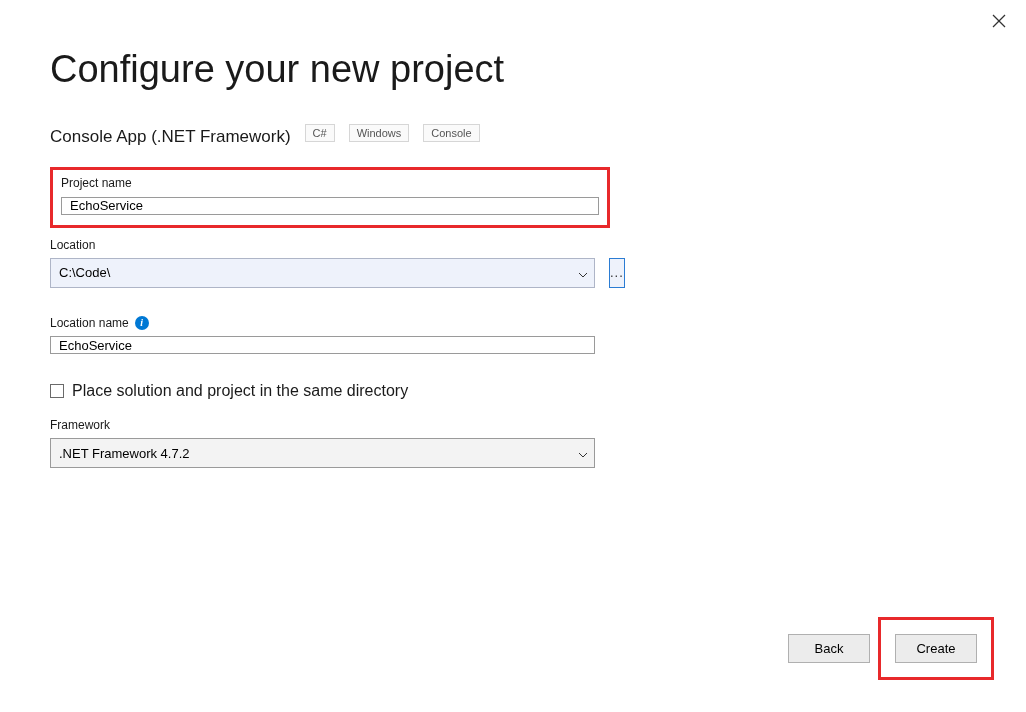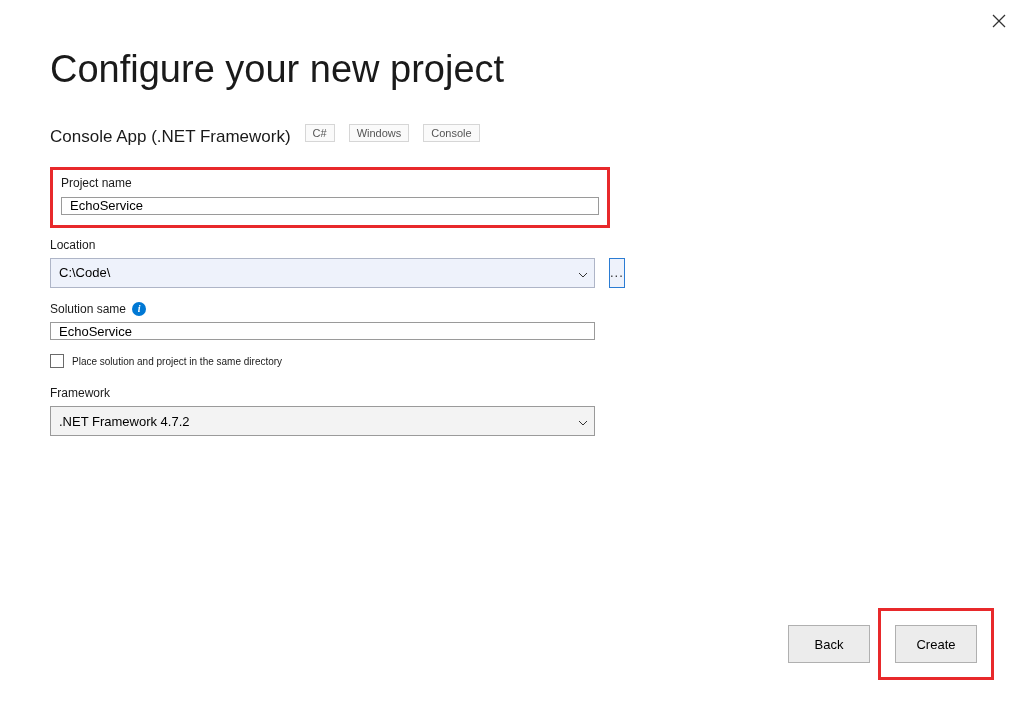--- a/index.html
+++ b/index.html
@@ -88,21 +88,21 @@
     .text-input {
       width: 100%;
       height: 18px;
       border: 1px solid #9a9a9a;
       padding: 0 8px;
       font-size: 13px;
       font-family: inherit;
       background: #ffffff;
     }
     .group {
-      margin-bottom: 14px;
+      margin-bottom: 28px;
     }
     .location-row {
       display: flex;
       align-items: center;
       gap: 14px;
     }
     .combo-wrap {
       flex: 0 0 545px;
       position: relative;
     }
@@ -146,21 +146,21 @@
       margin-bottom: 18px;
     }
     .checkbox-box {
       width: 14px;
       height: 14px;
       border: 1px solid #6a6a6a;
       background: #ffffff;
       cursor: pointer;
     }
     .checkbox-label {
-      font-size: 10px;
+      font-size: 16px;
       color: #1a1a1a;
     }
     .framework-combo {
       width: 545px;
       position: relative;
     }
     .framework-input {
       width: 100%;
       height: 30px;
       border: 1px solid #9a9a9a;
@@ -172,21 +172,21 @@
     .footer-buttons {
       position: absolute;
       bottom: 32px;
       right: 32px;
       display: flex;
       gap: 8px;
       align-items: center;
     }
     .btn {
       width: 82px;
-      height: 38px;
+      height: 29px;
       border: 1px solid #b0b0b0;
       background: #ececec;
       font-size: 13px;
       font-family: inherit;
       cursor: pointer;
       display: flex;
       align-items: center;
       justify-content: center;
     }
     .create-highlight {
@@ -230,21 +230,21 @@
                 <path d="M0 0 L4 4 L8 0" fill="none" stroke="#333" stroke-width="1"></path>
               </svg>
           </span>
         </div>
         <div class="browse-btn">...</div>
       </div>
     </div>
 
     <div class="group">
       <div class="field-label">
-        <span>Solution same</span>
+        <span>Location name</span>
         <span class="info-icon">i</span>
       </div>
       <input type="text" class="text-input solution-input" value="EchoService" style="">
     </div>
 
     <div class="checkbox-row">
       <div class="checkbox-box"></div>
       <span class="checkbox-label">Place solution and project in the same directory</span>
     </div>
 

